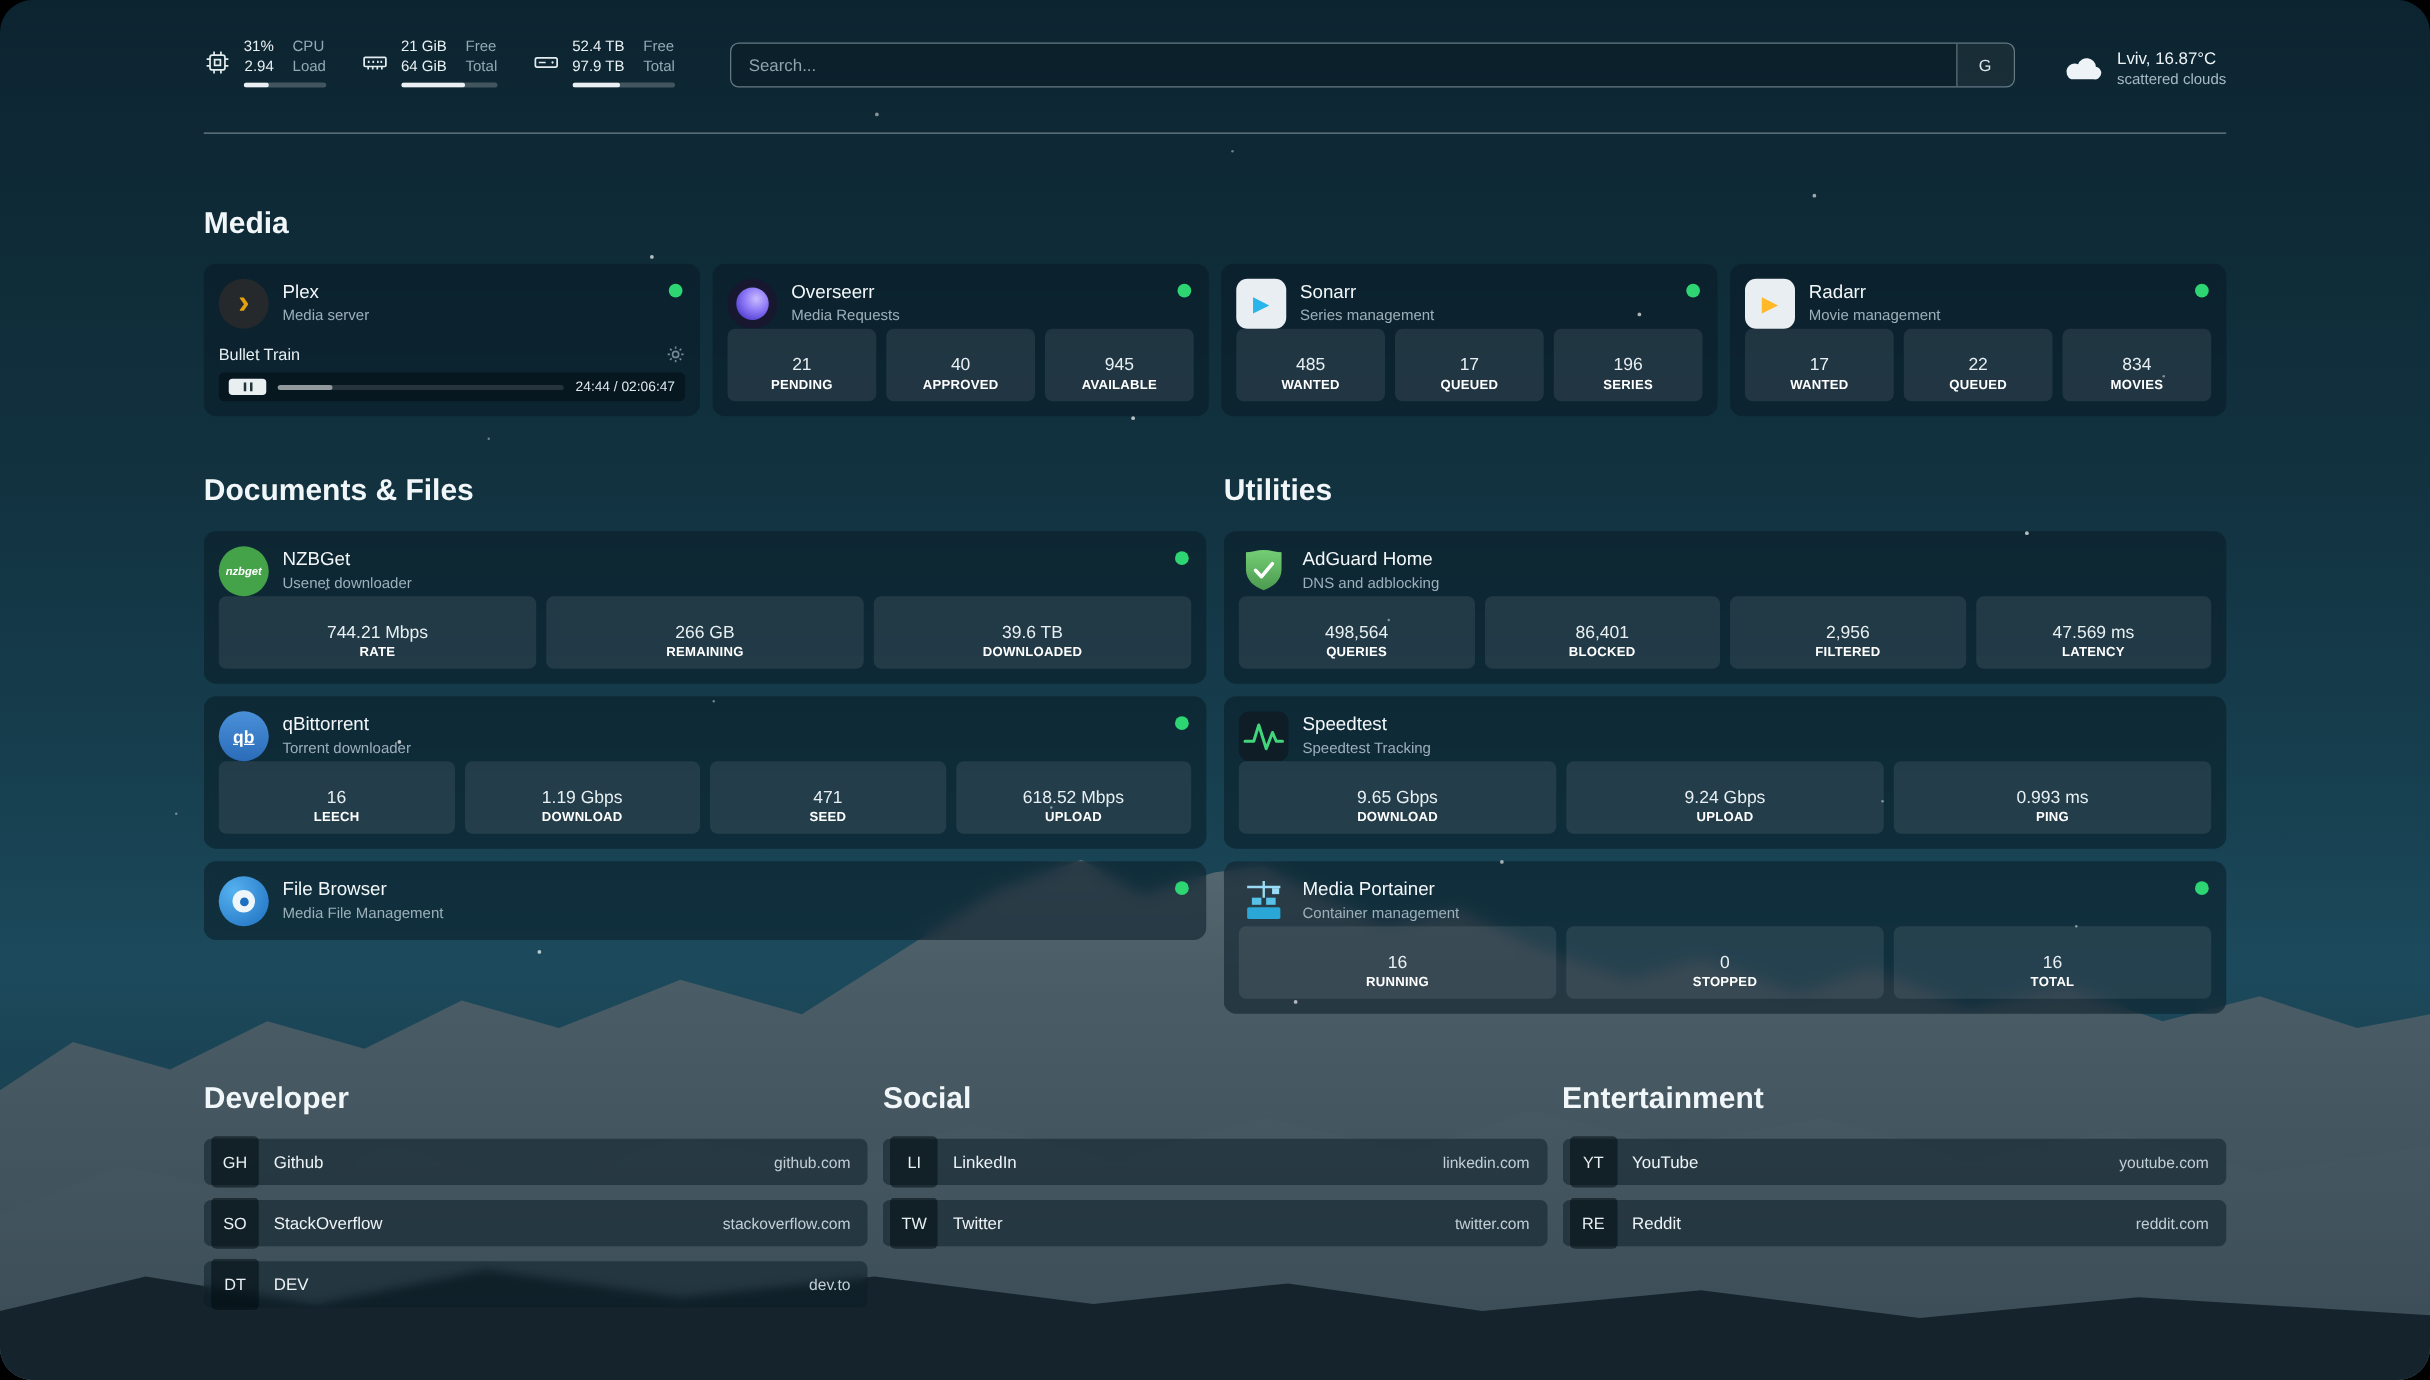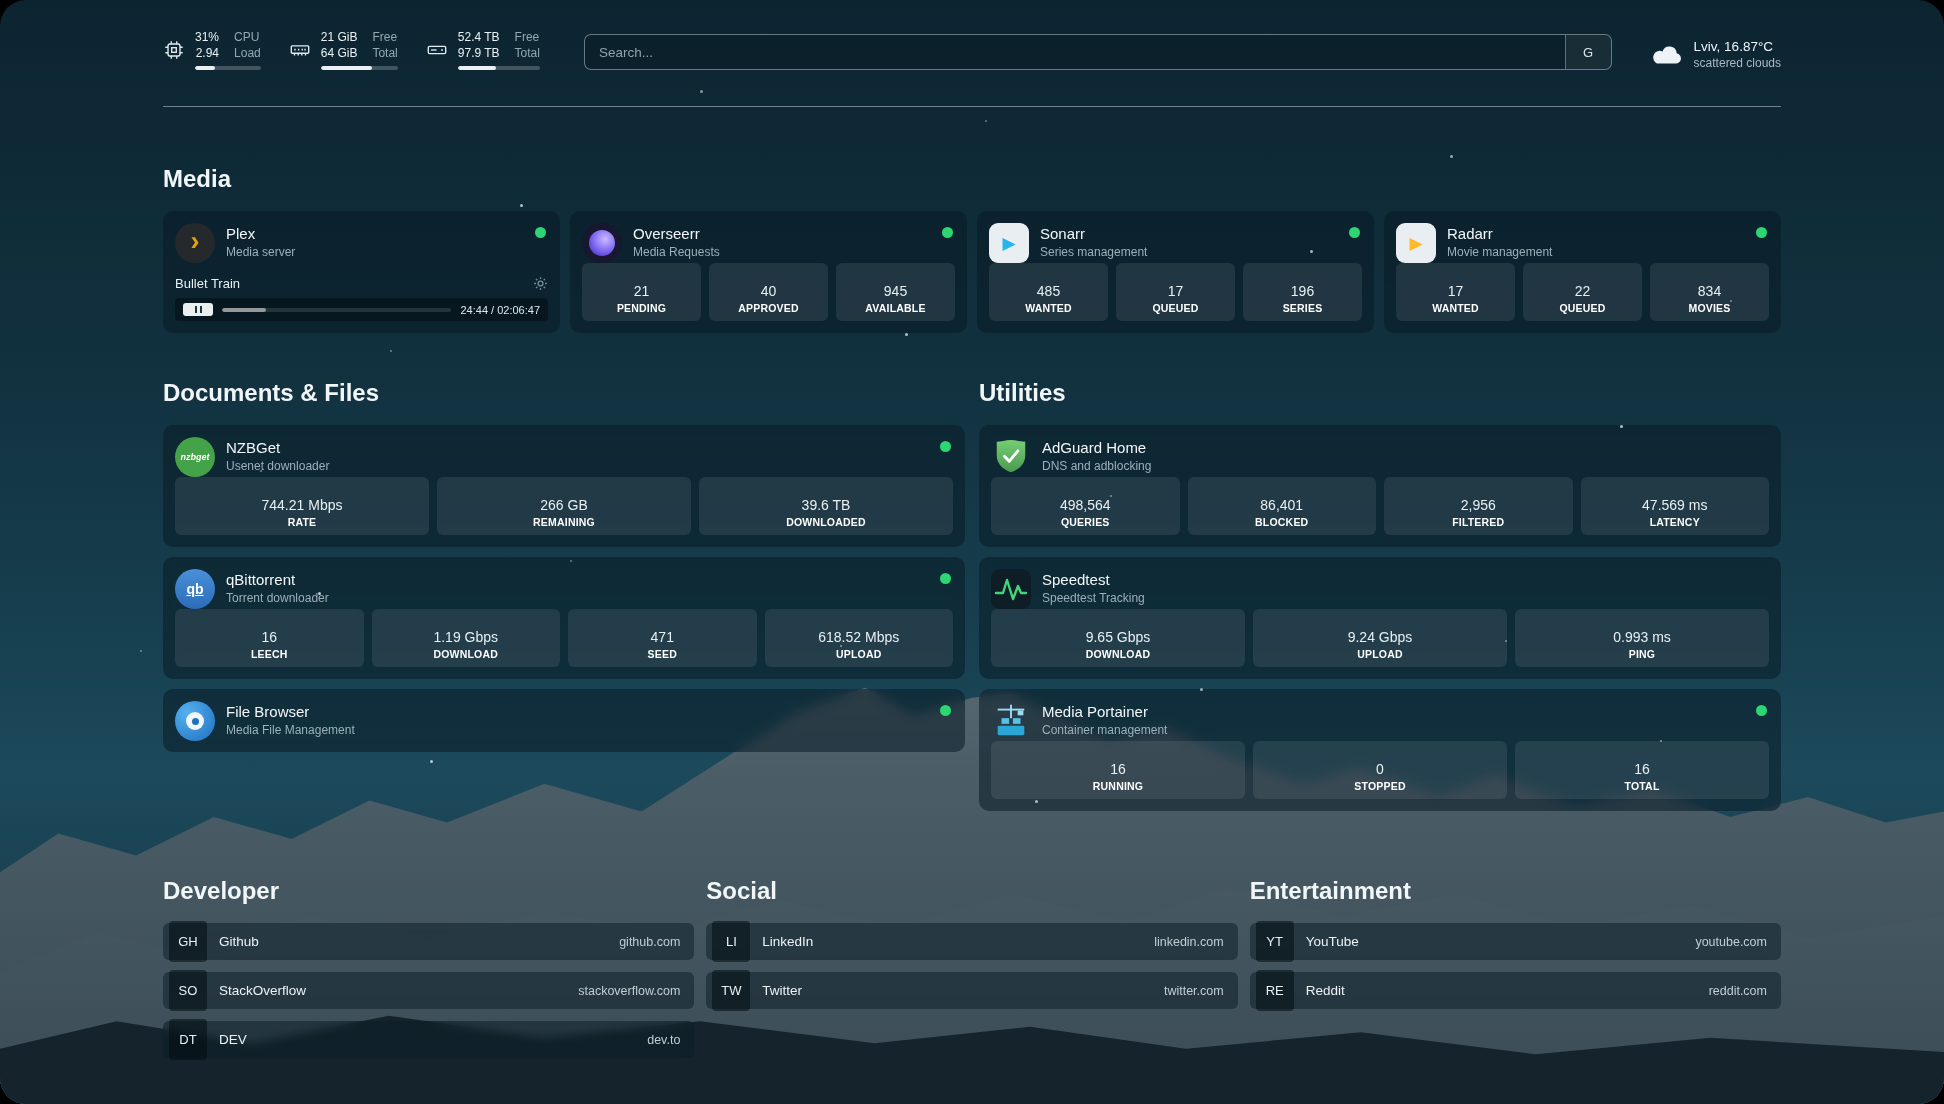--- a/index.html
+++ b/index.html
@@ -108,21 +108,21 @@
   .nzbget-icon { background: #44a248; border-radius: 50%; }
   .nzbget-text { color: #fff; font-size: 9px; font-weight: 700; font-style: italic; }
   .qb-icon { background: linear-gradient(180deg, #4a90d9, #2b6cb8); border-radius: 50%; }
   .qb-text { color: #fff; font-size: 14px; font-weight: 700; text-decoration: underline; }
   .fb-icon { background: radial-gradient(circle at 30% 30%, #55b1ef, #1f6fc0); border-radius: 50%; }
   .fb-disc { width: 18px; height: 18px; border-radius: 50%; background: #eef6fb; position: relative; }
   .fb-disc::after { content: ""; position: absolute; width: 7px; height: 7px; border-radius: 50%;
                     background: #1f6fc0; top: 5.5px; left: 5.5px; }
 
   
-  .bookmarks { display: grid; grid-template-columns: 1fr 1fr 1fr; gap: 12px; margin-top: 56px; }
+  .bookmarks { display: grid; grid-template-columns: 1fr 1fr 1fr; gap: 12px; margin-top: 44px; }
   .bm-row { display: flex; align-items: center; height: 37px; background: rgba(9,28,38,.5); border-radius: 6px;
             padding: 0 14px 0 6px; margin-bottom: 12px; cursor: pointer; backdrop-filter: blur(4px); }
   .bm-chip { min-width: 38px; height: 41px; display: flex; align-items: center; justify-content: center;
              background: rgba(2,12,18,.55); border-radius: 4px; font-size: 13px; color: #e9f0f3; }
   .bm-name { margin-left: 12px; font-size: 13.5px; color: #edf3f6; }
   .bm-url { margin-left: auto; font-size: 12.5px; color: #c2ced5; }
 </style>
 </head>
 <body>
 

